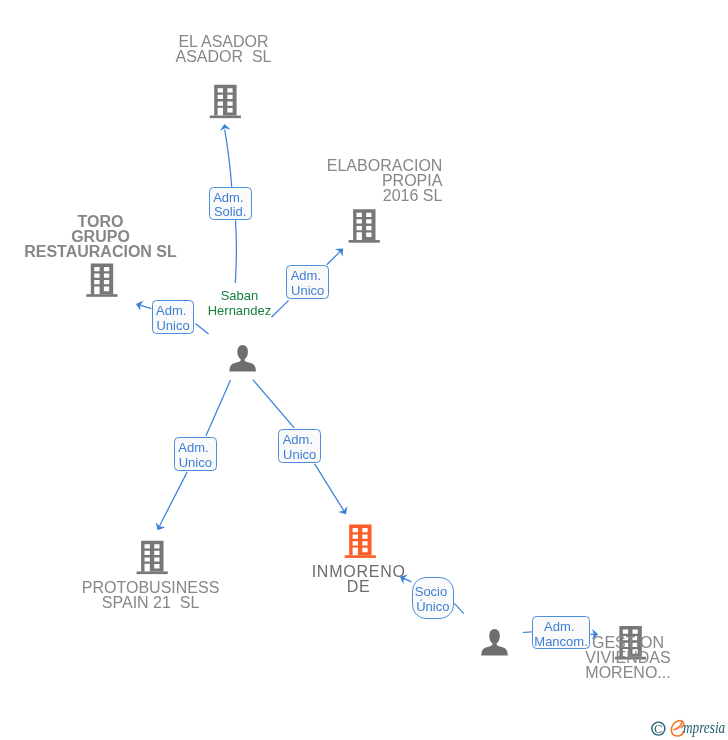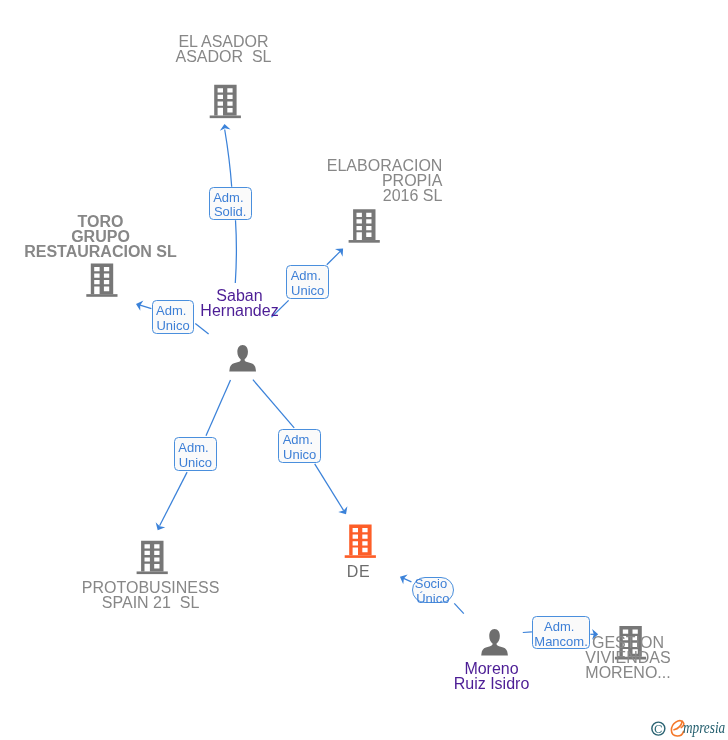--- a/index.html
+++ b/index.html
@@ -1,21 +1,21 @@
 <!DOCTYPE html>
 <html><head>
 <meta charset="utf-8">
 <style>
   html,body{margin:0;padding:0;background:#fff;}
   body{width:728px;height:740px;overflow:hidden;font-family:"Liberation Sans",sans-serif;}
   #stage{position:relative;width:728px;height:740px;background:#fff;overflow:hidden;}
   svg.layer{position:absolute;left:0;top:0;width:728px;height:740px;}
   .nodelabel{position:absolute;text-align:center;color:#878787;font-size:16px;
              line-height:15px;white-space:pre;}
-  .nodelabel.person{font-size:16px;line-height:15.1px;color:#4c1d95;}
+  .nodelabel.person{font-size:13px;line-height:15.1px;color:#15803d;}
   .nodelabel.focus{color:#6c6c6c;letter-spacing:0.75px;text-indent:0.75px;}
   .edgebox{position:absolute;border:1.3px solid #4a8fdd;border-radius:4.5px;background:#fafafa;
            color:#3d7fd6;font-size:13px;line-height:14.8px;text-align:center;white-space:pre;
            display:flex;flex-direction:column;justify-content:center;align-items:center;
            box-sizing:border-box;padding-top:4px;}
 </style>
 </head>
 <body>
 
 <div id="stage">
@@ -134,25 +134,24 @@
       </g>
       <text x="683" y="732.8" fill="#245f6e" font-family="Liberation Serif, serif" font-style="italic" font-size="16" transform="translate(683,0) scale(0.83,1) translate(-683,0)">mpresia</text>
     </g>
   </svg>
 
   <div class="nodelabel" style="left:143.5px;top:33.7px;width:160px;"><div>EL ASADOR</div><div>ASADOR  SL</div></div>
   <div class="nodelabel" style="left:282.4px;top:158px;width:160px;text-align:right;"><div>ELABORACION</div><div>PROPIA</div><div>2016 SL</div></div>
   <div class="nodelabel" style="left:20.5px;top:213.6px;width:160px;font-weight:bold;"><div>TORO</div><div>GRUPO</div><div>RESTAURACION SL</div></div>
   <div class="nodelabel person" style="left:159.5px;top:287.5px;width:160px;"><div>Saban</div><div>Hernandez</div></div>
   <div class="nodelabel" style="left:70.6px;top:580.3px;width:160px;"><div>PROTOBUSINESS</div><div>SPAIN 21  SL</div></div>
-  <div class="nodelabel focus" style="left:278.3px;top:563.9px;width:160px;"><div>DE</div></div>
-  <div class="nodelabel person" style="left:411.5px;top:661.3px;width:160px;"><div>Moreno</div><div>Ruiz Isidro</div></div>
+  <div class="nodelabel focus" style="left:278.3px;top:563.9px;width:160px;"><div>INMORENO</div><div>DE</div></div>
   <div class="nodelabel" style="left:548px;top:635px;width:160px;"><div>GESTION</div><div>VIVIENDAS</div><div>MORENO...</div></div>
 
   <div class="edgebox" style="left:208.5px;top:186.7px;width:43.4px;height:33.6px;"><div>Adm. </div><div>Solid.</div></div>
   <div class="edgebox" style="left:285.9px;top:265.2px;width:43.6px;height:33.9px;"><div>Adm. </div><div>Unico</div></div>
   <div class="edgebox" style="left:151.6px;top:300.1px;width:42.9px;height:34.3px;"><div>Adm. </div><div>Unico</div></div>
   <div class="edgebox" style="left:173.7px;top:437.0px;width:43.2px;height:33.8px;"><div>Adm. </div><div>Unico</div></div>
   <div class="edgebox" style="left:277.8px;top:429.0px;width:43.7px;height:33.9px;"><div>Adm. </div><div>Unico</div></div>
-  <div class="edgebox" style="left:411.6px;top:576.6px;width:42.4px;height:26px;border-radius:14px;"><div>Socio </div><div>Único</div></div>
+  <div class="edgebox" style="left:411.6px;top:576.6px;width:42.4px;height:42px;border-radius:14px;"><div>Socio </div><div>Único</div></div>
   <div class="edgebox" style="left:531.7px;top:615.7px;width:58.7px;height:33.7px;"><div>Adm. </div><div>Mancom.</div></div>
 
 </div>
 
 </body></html>

